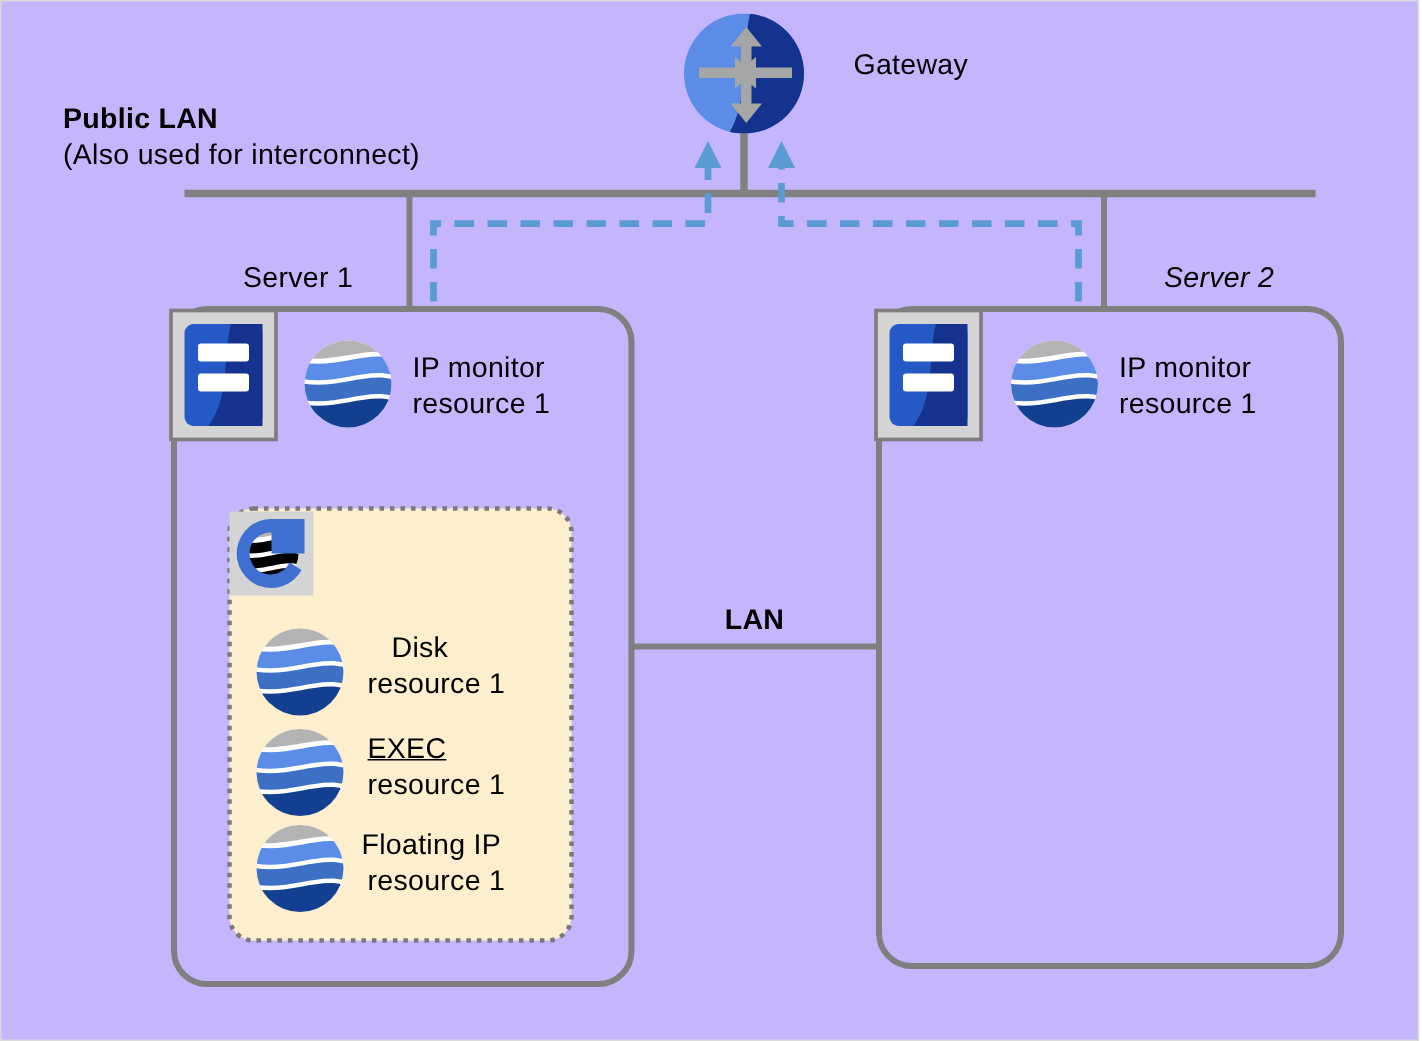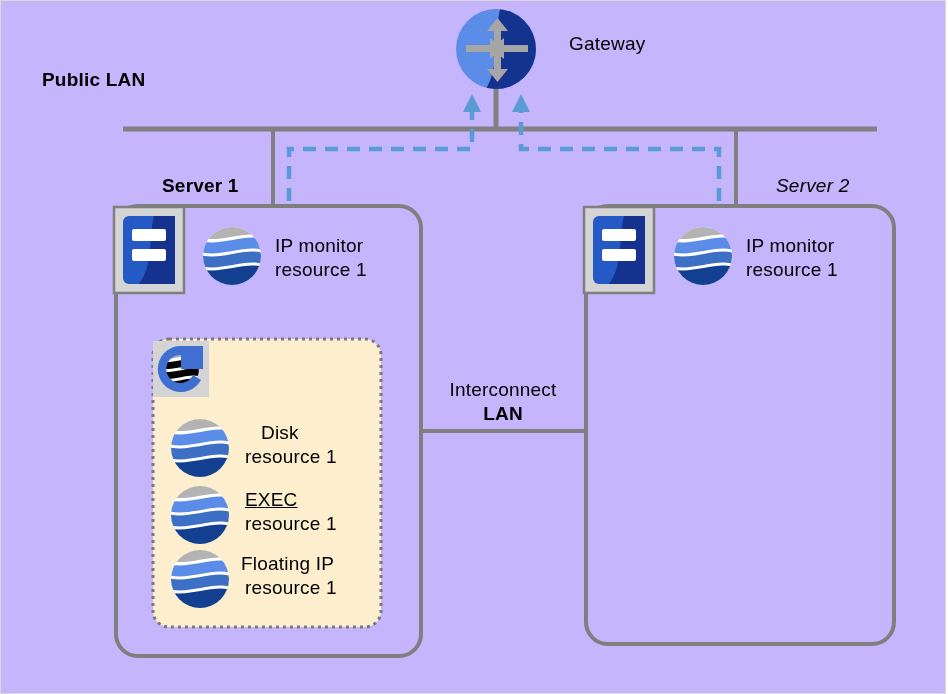--- a/index.html
+++ b/index.html
@@ -155,36 +155,36 @@
       <use href="#sphere-glyph"></use>
     </g>
     <g transform="translate(170,549)">
       <use href="#sphere-glyph"></use>
     </g>
   </svg>
 
   <div class="lbl" style="left:568px; top:31px;">Gateway</div>
 
   <div class="lbl" style="left:41px; top:67px;font-weight:bold;">Public LAN</div>
+  <div class="lbl" style="left:41px; top:91px;">(Also used for interconnect)</div>
 
-  <div class="lbl" style="left:161px; top:173px;font-weight:bold;">Server 1</div>
+  <div class="lbl" style="left:161px; top:173px;">Server 1</div>
   <div class="lbl" style="left:775px; top:173px;font-style:italic;">Server 2</div>
 
   <div class="lbl" style="left:274px; top:233px;">IP monitor</div>
   <div class="lbl" style="left:274px; top:257px;">resource 1</div>
 
   <div class="lbl" style="left:745px; top:233px;">IP monitor</div>
   <div class="lbl" style="left:745px; top:257px;">resource 1</div>
 
 
   <div class="lbl" style="left:260px; top:420px;">Disk</div>
   <div class="lbl" style="left:244px; top:444px;">resource 1</div>
 
   <div class="lbl" style="left:244px; top:487px;text-decoration:underline;">EXEC</div>
   <div class="lbl" style="left:244px; top:511px;">resource 1</div>
 
   <div class="lbl" style="left:240px; top:551px;">Floating IP</div>
   <div class="lbl" style="left:244px; top:575px;">resource 1</div>
 
-  <div class="lbl lbl-ctr" style="left:427px; top:377px; width:150px;">Interconnect</div>
   <div class="lbl lbl-ctr" style="left:427px; top:401px; width:150px;font-weight:bold;">LAN</div>
 
 </div>
 
 </body></html>

